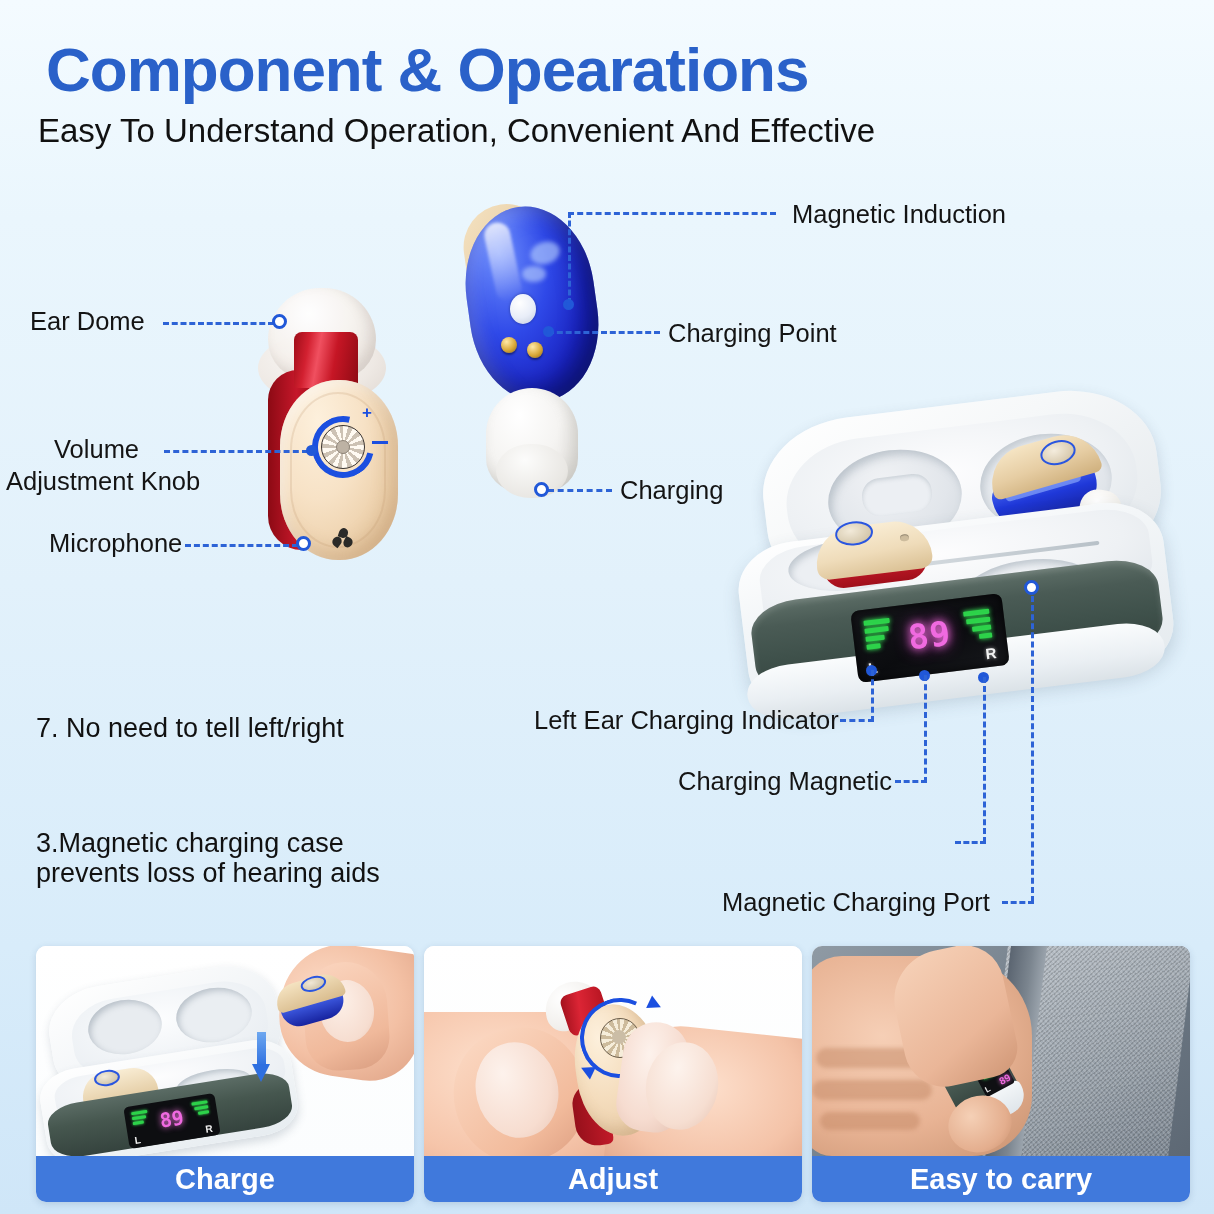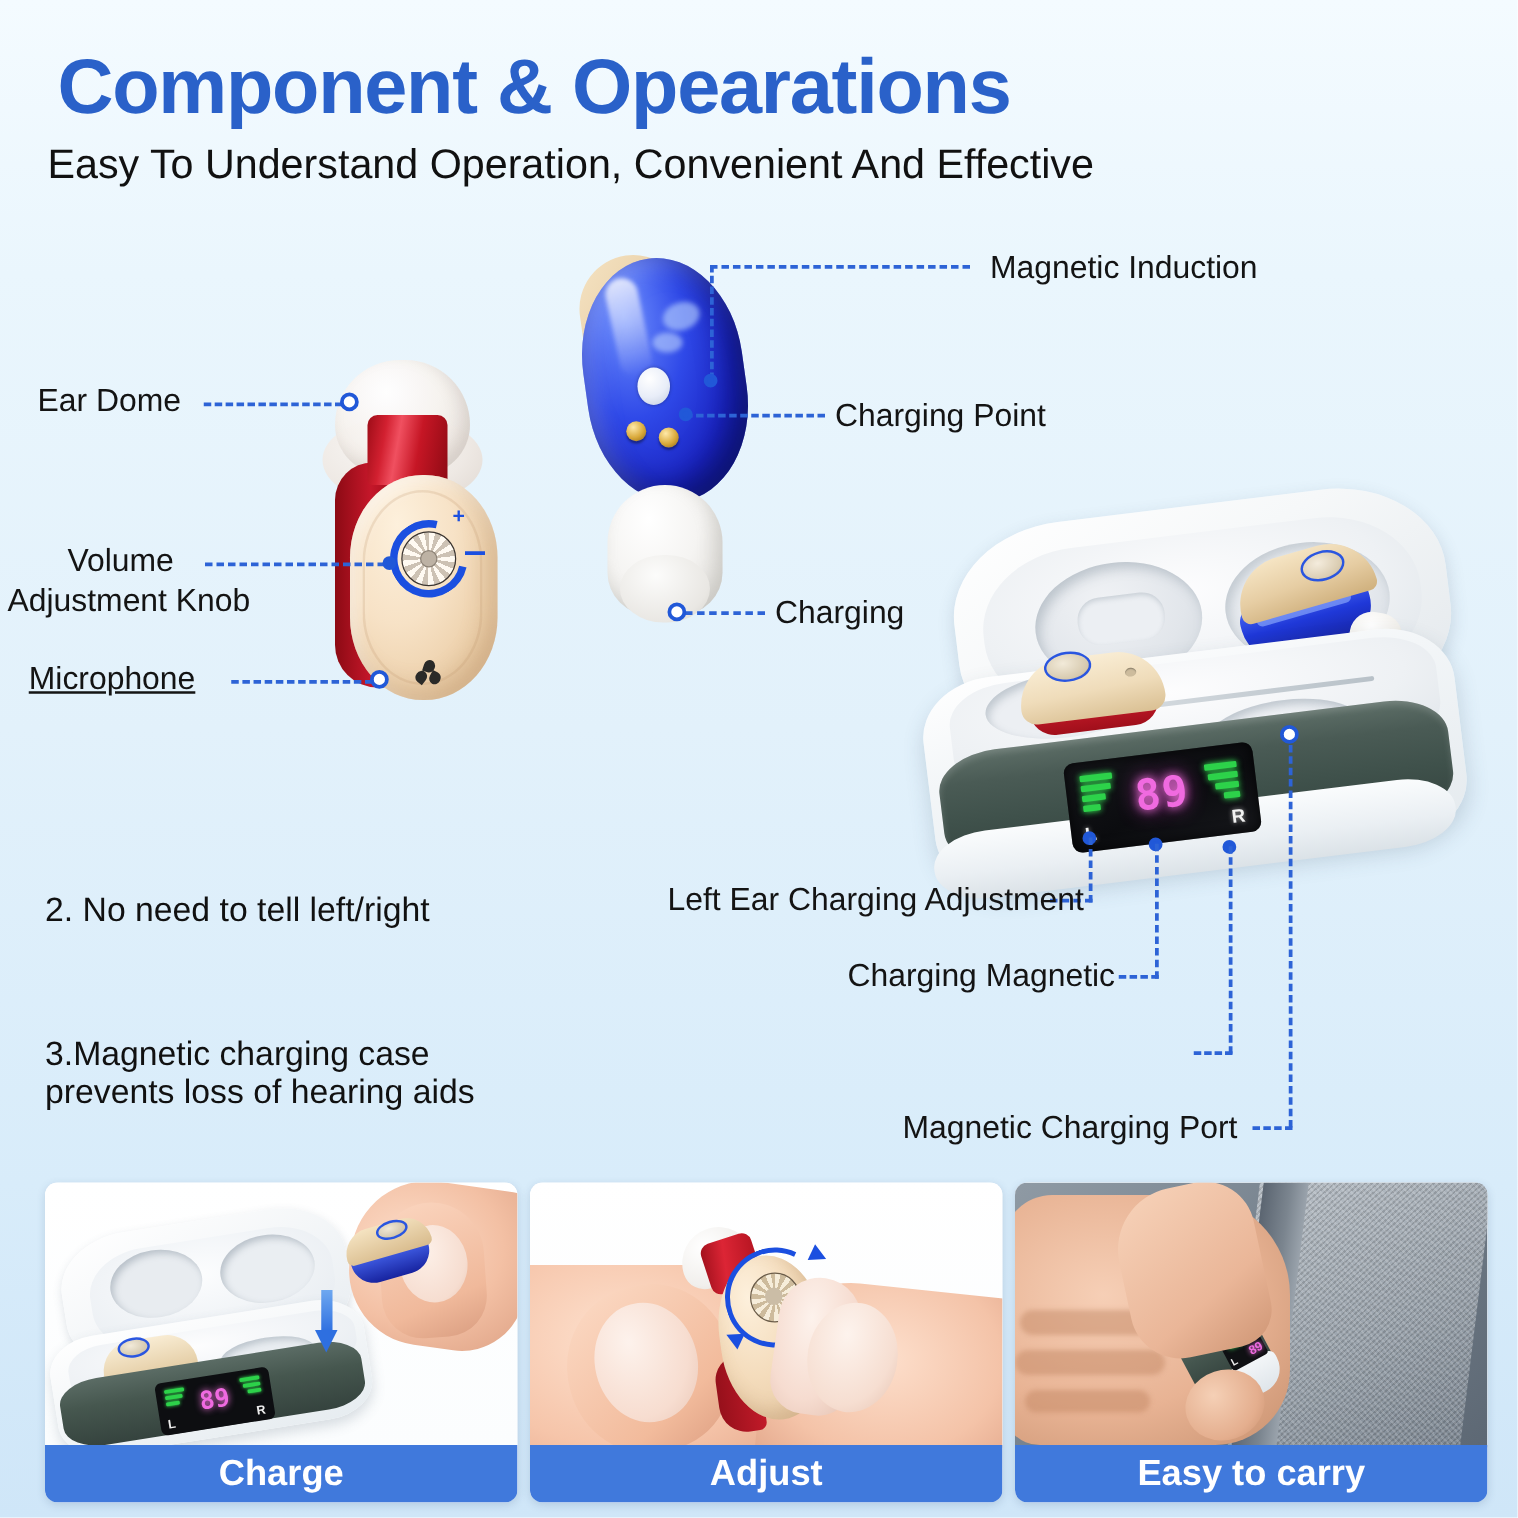--- a/index.html
+++ b/index.html
@@ -466,21 +466,21 @@
 
   <div class="calabel" style="left:30px; top:307px;">Ear Dome</div>
   <div class="dashh" style="left:163px; top:322px; width:111px;"></div>
   <div class="dot" style="left:272px; top:314px;"></div>
 
   <div class="calabel" style="left:54px; top:435px;">Volume</div>
   <div class="calabel" style="left:6px; top:467px;">Adjustment Knob</div>
   <div class="dashh" style="left:164px; top:450px; width:144px;"></div>
   <div class="dot solid small" style="left:306px; top:445px;"></div>
 
-  <div class="calabel" style="left:23px; top:529px;text-decoration:underline;">Microphone</div>
+  <div class="calabel" style="left:49px; top:529px;">Microphone</div>
   <div class="dashh" style="left:185px; top:544px; width:113px;"></div>
   <div class="dot" style="left:296px; top:536px;"></div>
 
   <div id="aid-blue">
     <div id="bl-goldtop"></div>
     <div id="bl-body"></div>
     <div id="bl-gloss1"></div>
     <div id="bl-gloss2"></div>
     <div id="bl-gloss3"></div>
     <div id="bl-magnet"></div>
@@ -545,37 +545,37 @@
       </div>
       <div id="led-num">89</div>
       <div id="led-L">L</div>
       <div id="led-R">R</div>
     </div>
   </div>
 
   <div class="dot solid small" style="left:866px; top:665px;"></div>
   <div class="dashv" style="left:871px; top:670px; height:52px;"></div>
   <div class="dashh" style="left:840px; top:719px; width:34px;"></div>
-  <div class="calabel" style="left:534px; top:706px;">Left Ear Charging Adjustment</div>
+  <div class="calabel" style="left:534px; top:706px;">Left Ear Charging Indicator</div>
 
   <div class="dot solid small" style="left:919px; top:670px;"></div>
   <div class="dashv" style="left:924px; top:675px; height:108px;"></div>
   <div class="dashh" style="left:895px; top:780px; width:32px;"></div>
   <div class="calabel" style="left:678px; top:767px;">Charging Magnetic</div>
 
   <div class="dot solid small" style="left:978px; top:672px;"></div>
   <div class="dashv" style="left:983px; top:677px; height:166px;"></div>
   <div class="dashh" style="left:955px; top:841px; width:31px;"></div>
 
   <div class="dot" style="left:1024px; top:580px;"></div>
   <div class="dashv" style="left:1031px; top:596px; height:306px;"></div>
   <div class="dashh" style="left:1002px; top:901px; width:32px;"></div>
   <div class="calabel" style="left:722px; top:888px;">Magnetic Charging Port</div>
 
-  <div class="bullet" style="left:36px; top:712px;">2. No need to tell left/right</div>
+  <div class="bullet" style="left:36px; top:712px;">7. No need to tell left/right</div>
   <div class="bullet" style="left:36px; top:827px;">3.Magnetic charging case</div>
   <div class="bullet" style="left:36px; top:857px;">prevents loss of hearing aids</div>
 
   <div class="card" id="card1">
     <div class="photo">
       <div id="c1">
         <div id="c1-lid"></div>
         <div id="c1-lidin"></div>
         <div id="c1-sa"></div>
         <div id="c1-sb"></div>

